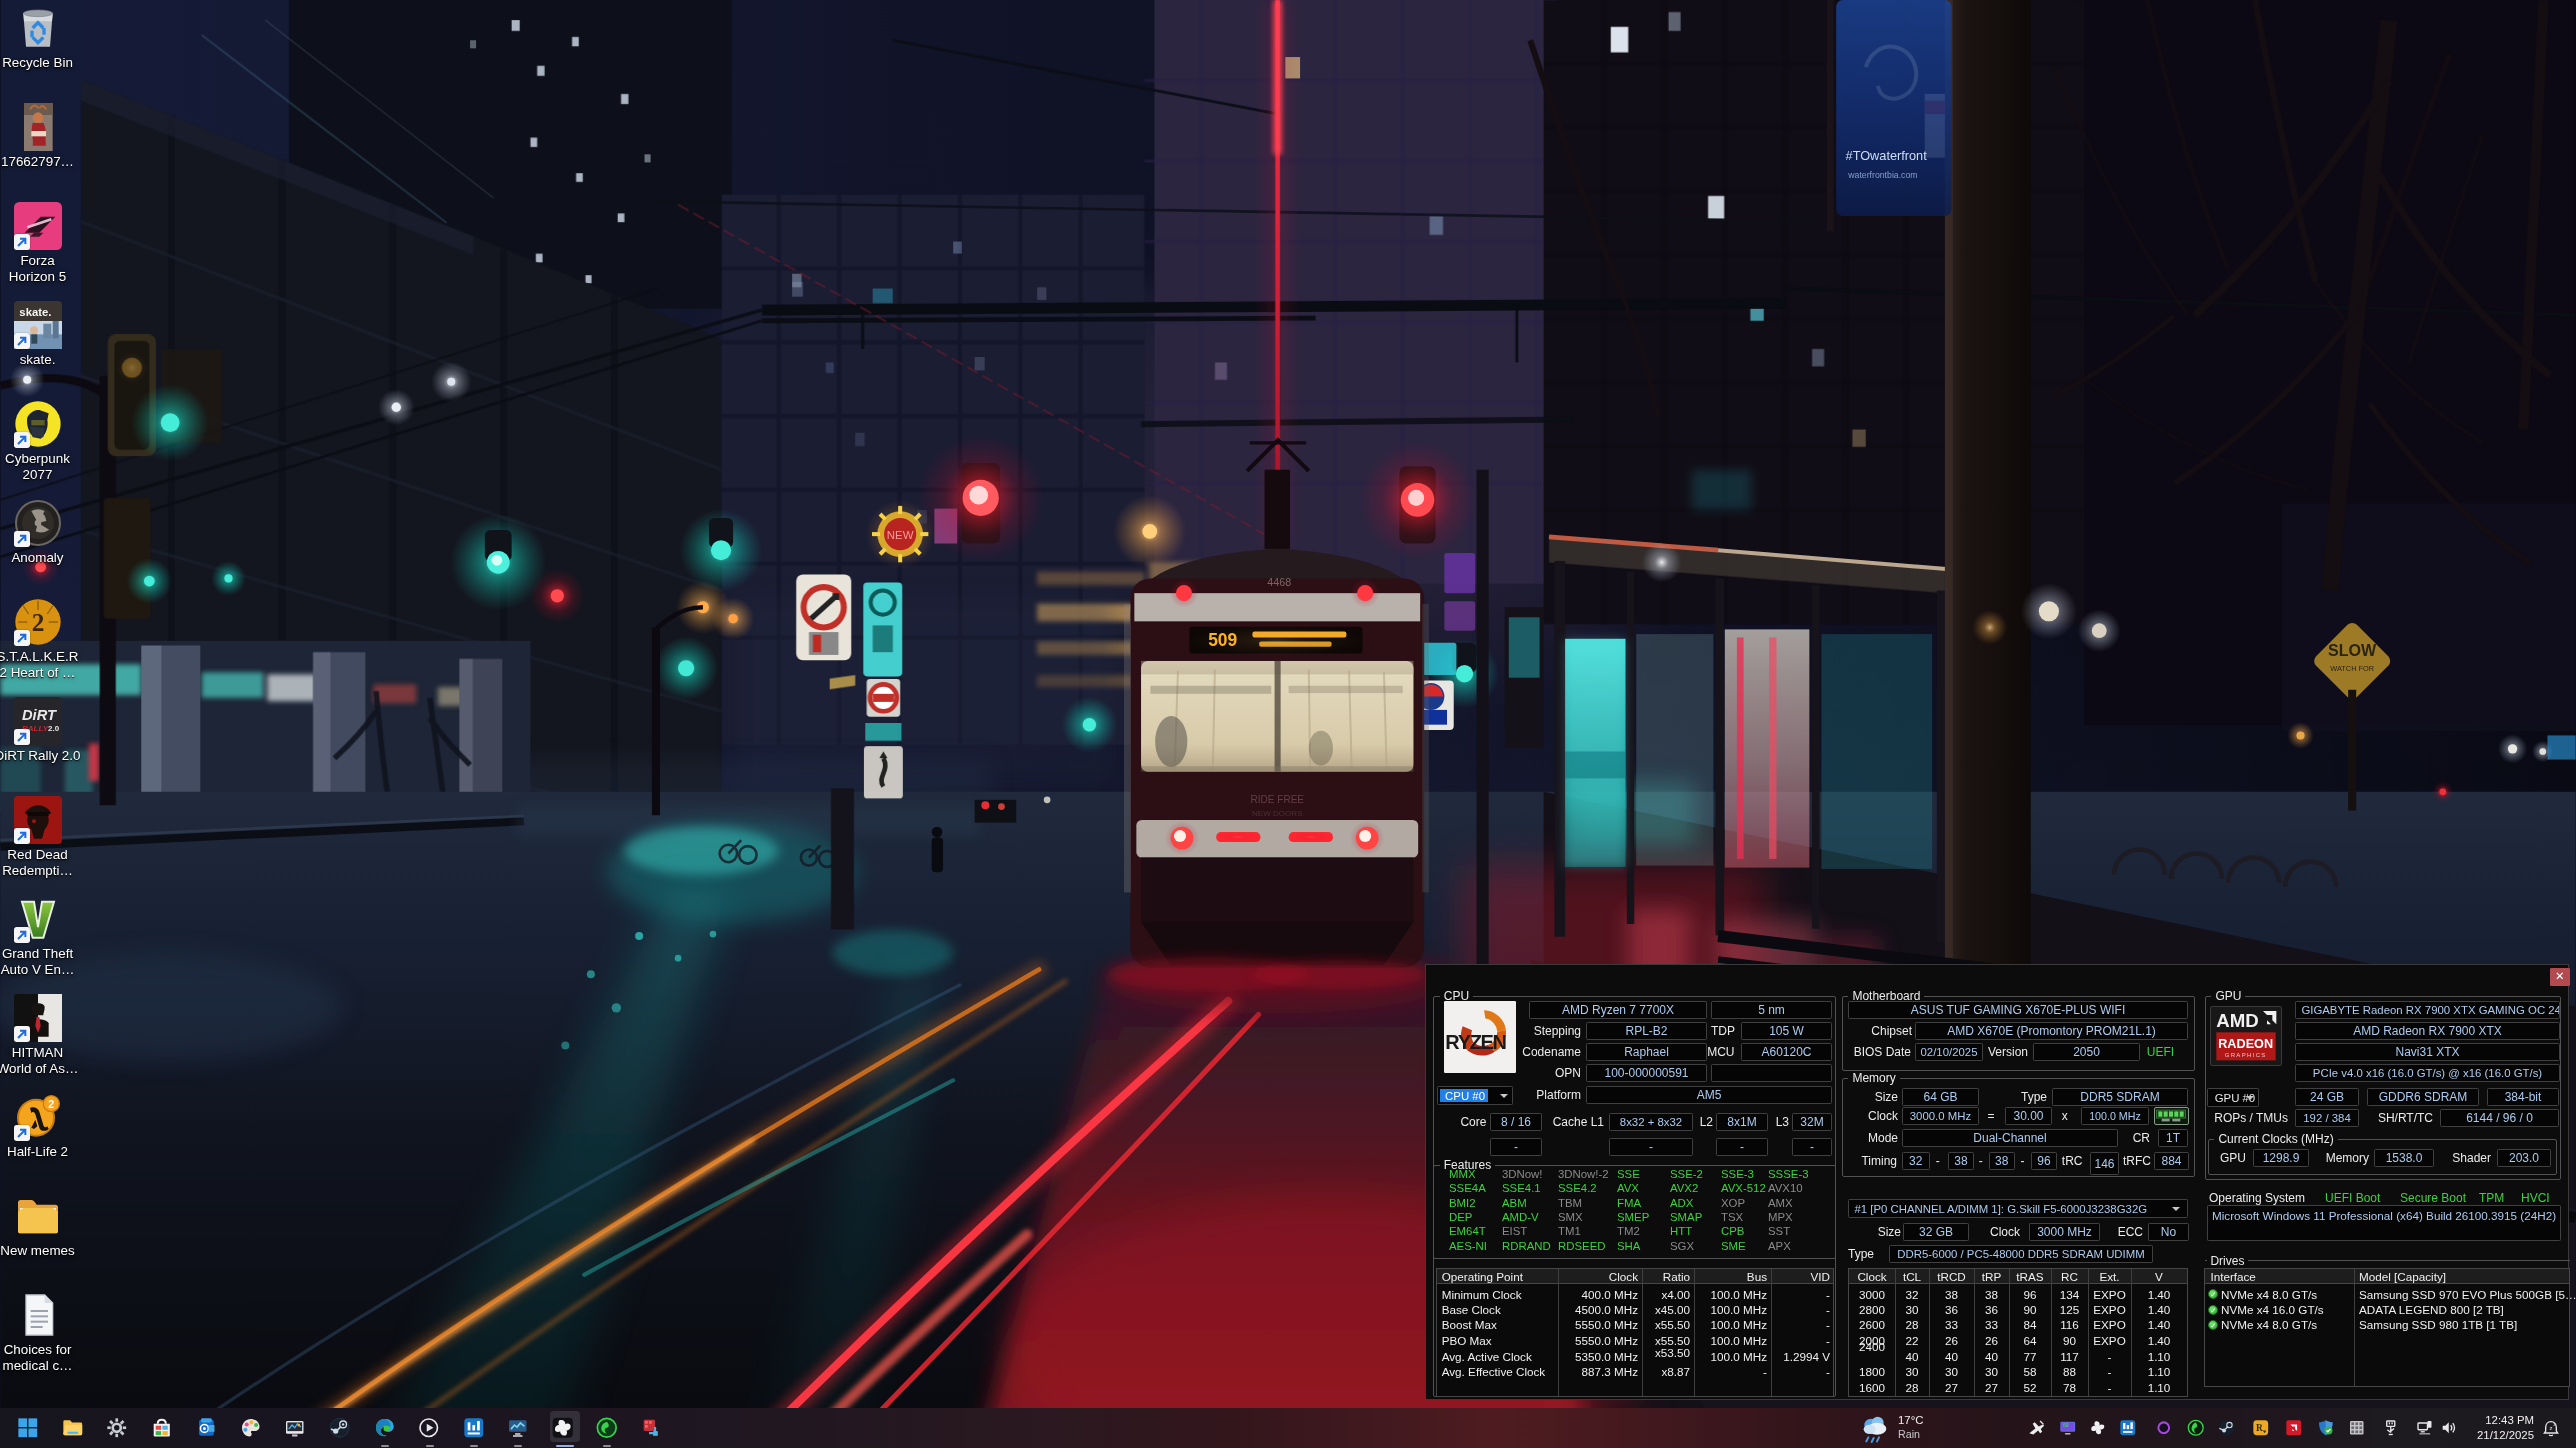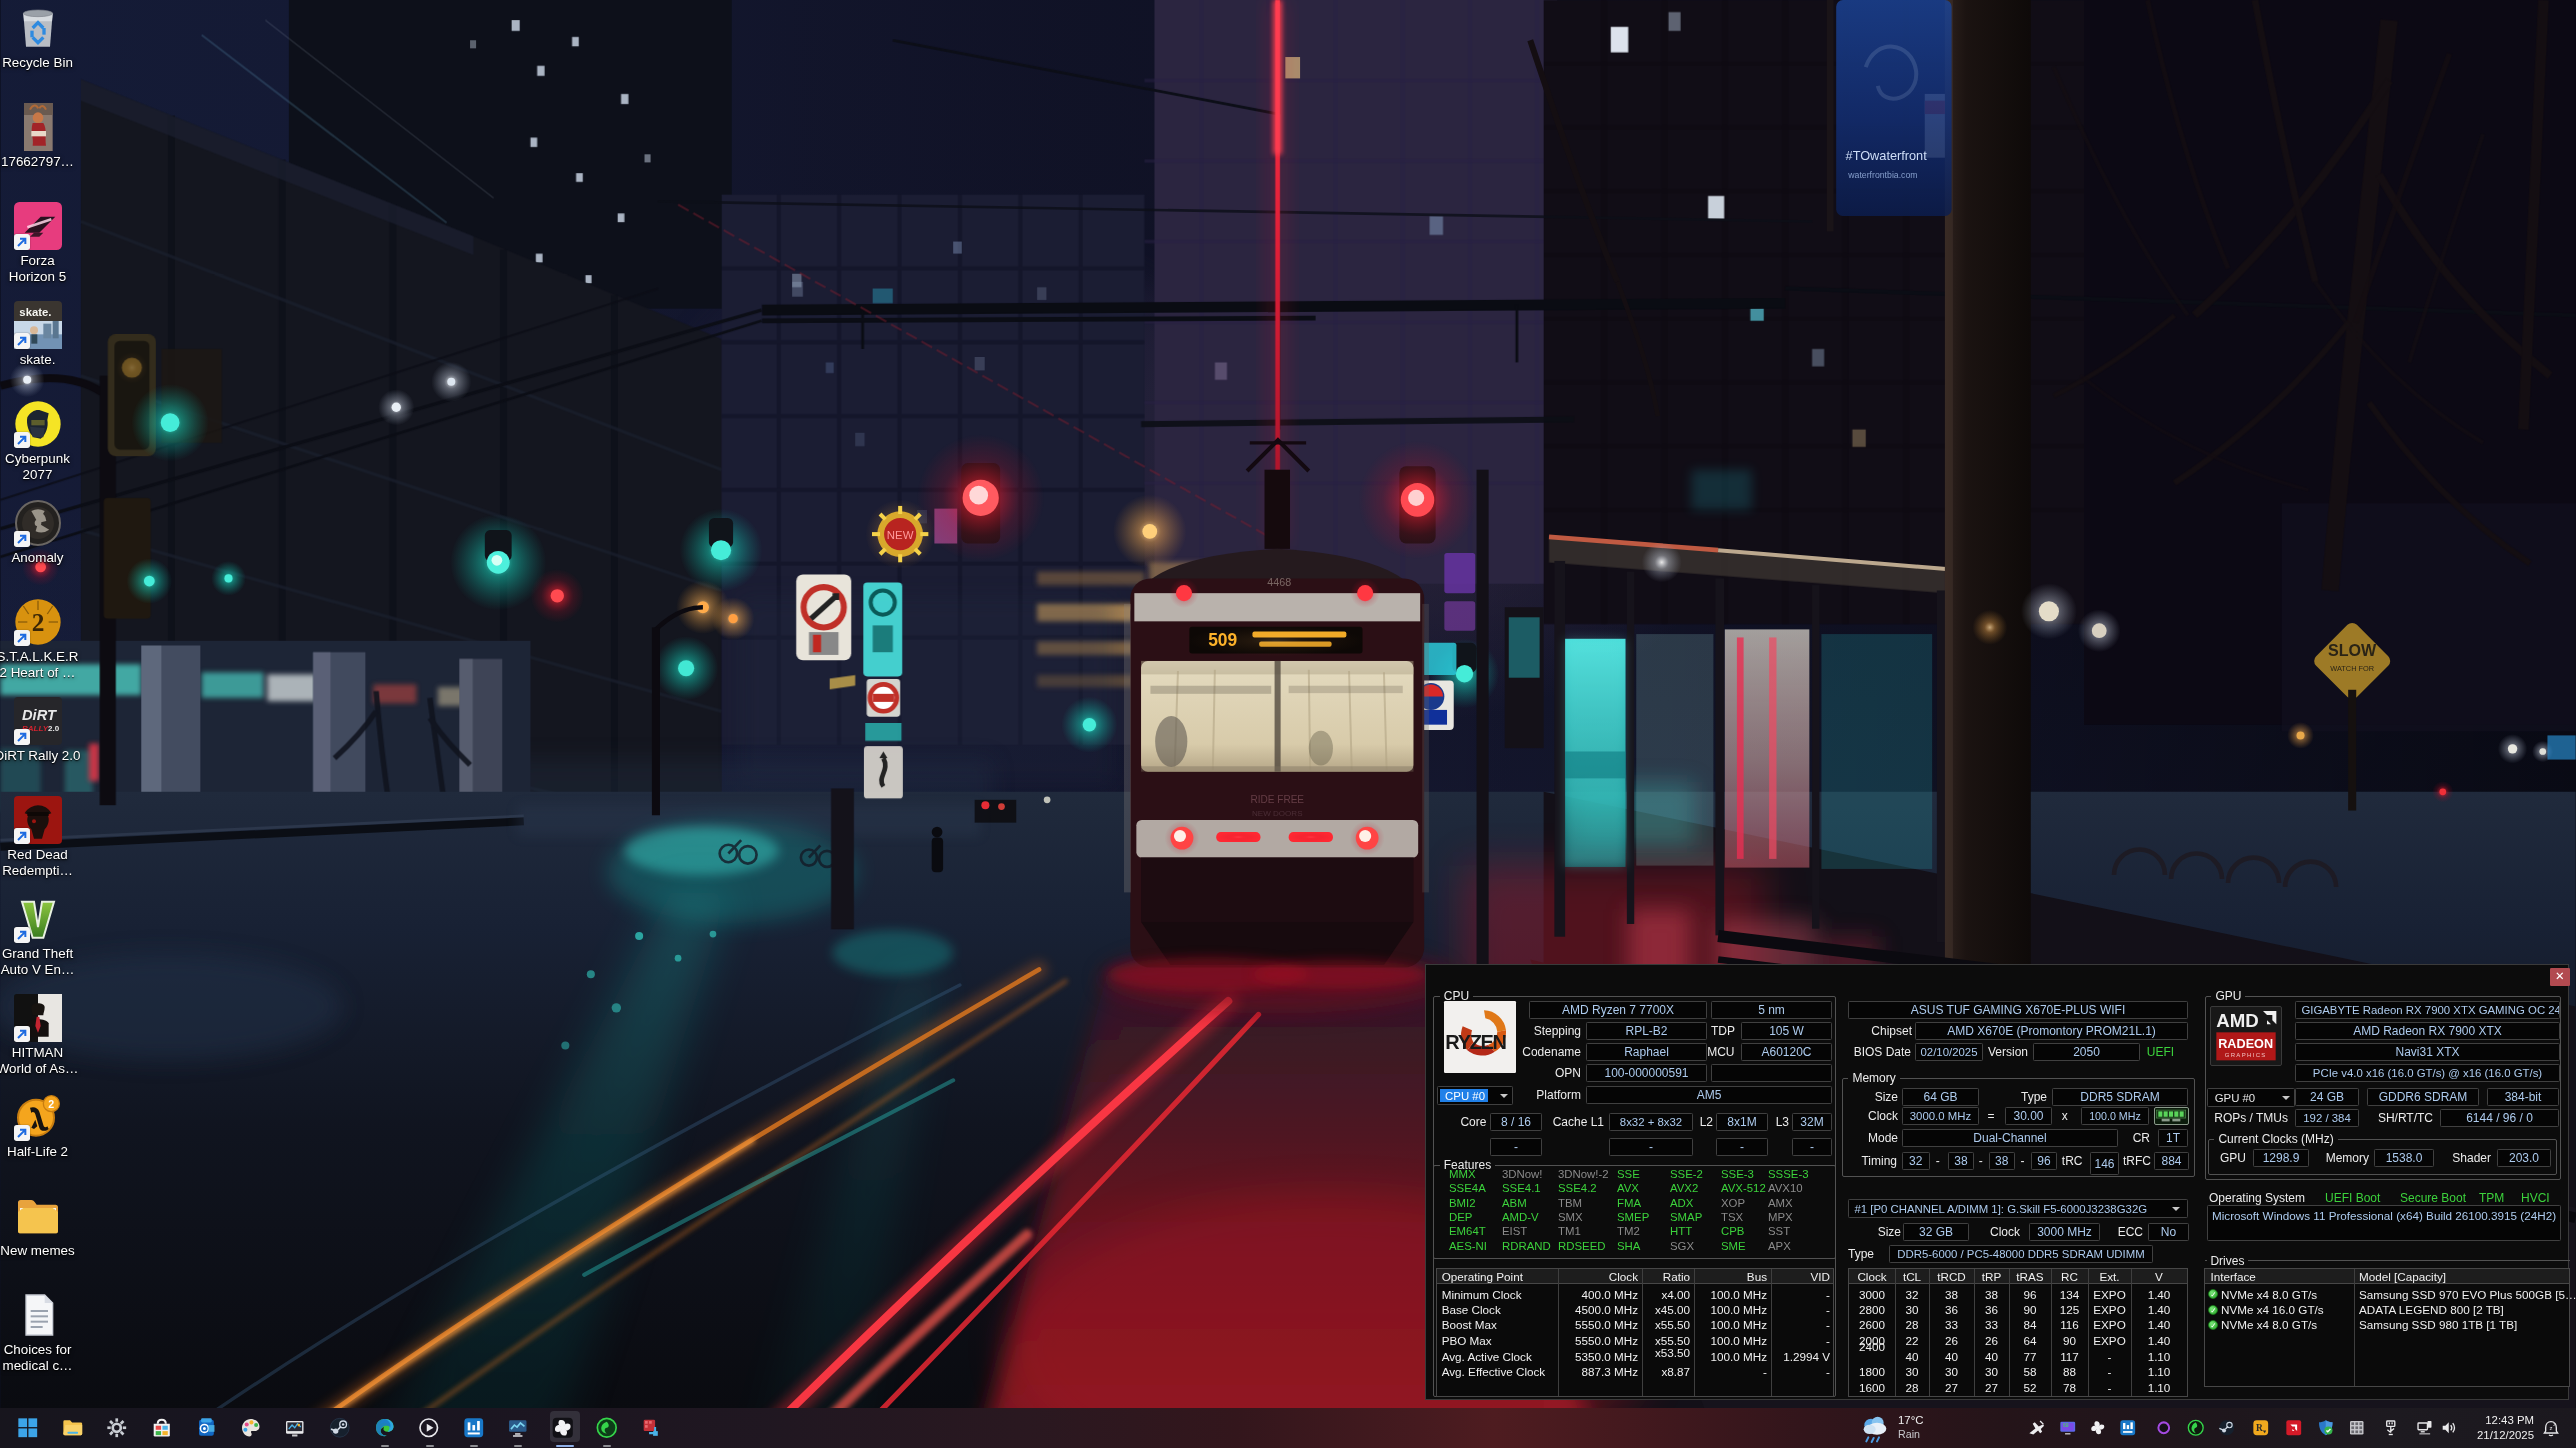--- a/index.html
+++ b/index.html
@@ -978,20 +978,23 @@
         <div class="tc" style="left:4.7px;top:80px;width:114px">Avg. Active Clock</div>
         <div class="tc tr" style="left:124px;top:80px;width:77px">5350.0 MHz</div>
         <div class="tc tr" style="left:207px;top:76px;width:46px">x53.50</div>
         <div class="tc tr" style="left:260px;top:80px;width:70px">100.0 MHz</div>
         <div class="tc tr" style="left:336px;top:80px;width:57px">1.2994 V</div>
         <div class="tc" style="left:4.7px;top:95px;width:114px">Avg. Effective Clock</div>
         <div class="tc tr" style="left:124px;top:95px;width:77px">887.3 MHz</div>
         <div class="tc tr" style="left:207px;top:95px;width:46px">x8.87</div>
         <div class="tc tr" style="left:260px;top:95px;width:70px">-</div>
         <div class="tc tr" style="left:336px;top:95px;width:57px">-</div>
+      </div>
+      <div class="grp" style="left:416px;top:31px;width:353px;height:75px">
+        <b>Motherboard</b>
       </div>
       <div class="w" style="left:422px;top:36px;width:340px;height:17.5px">ASUS TUF GAMING X670E-PLUS WIFI</div>
       <div class="l" style="left:422px;top:57px;width:64px">Chipset</div>
       <div class="w" style="left:489px;top:57px;width:273px;height:17.5px">AMD X670E (Promontory PROM21L.1)</div>
       <div class="l" style="left:416px;top:78px;width:69px">BIOS Date</div>
       <div class="w" style="left:489px;top:78px;width:68px;height:17.5px;font-size:11.4px">02/10/2025</div>
       <div class="l" style="left:562px;top:78px;width:40px">Version</div>
       <div class="w" style="left:607px;top:78px;width:107px;height:17.5px">2050</div>
       <div class="l lc" style="left:717px;top:78px;width:35px">
         <span class="g">UEFI</span>
@@ -1129,21 +1132,21 @@
           <path d="M78,6 L98,6 L98,26 L92,20 L92,12 L84,12 Z" fill="#f0f0f0"></path>
           <path d="M84,20 L90,26 L84,26 Z" fill="#f0f0f0"></path>
           <rect x="8" y="38" width="89" height="42" fill="#b01818"></rect>
           <text x="52" y="62" font-size="19" font-weight="bold" fill="#fff" text-anchor="middle" font-family="Liberation Sans">RADEON</text>
           <text x="52" y="75" font-size="9" fill="#f0c0c0" text-anchor="middle" font-family="Liberation Sans" letter-spacing="2">GRAPHICS</text>
         </svg></div>
       <div class="w wl" style="left:869px;top:36px;width:265px;height:17.5px;font-size:11.4px">GIGABYTE Radeon RX 7900 XTX GAMING OC 24G (G</div>
       <div class="w" style="left:869px;top:57px;width:265px;height:17.5px">AMD Radeon RX 7900 XTX</div>
       <div class="w" style="left:869px;top:78px;width:265px;height:17.5px">Navi31 XTX</div>
       <div class="w" style="left:869px;top:99px;width:265px;height:17.5px;font-size:11.4px">PCIe v4.0 x16 (16.0 GT/s) @ x16 (16.0 GT/s)</div>
-      <div class="dd" style="left:781px;top:123px;width:88px">
+      <div class="dd" style="left:781px;top:123px;width:52px">
         <div class="sel" style="width:47px;background:transparent;color:#e8e8e8">GPU #0</div>
         <div class="ar"></div>
       </div>
       <div class="w" style="left:869px;top:123px;width:64px;height:17.5px">24 GB</div>
       <div class="w" style="left:941px;top:123px;width:112px;height:17.5px">GDDR6 SDRAM</div>
       <div class="w" style="left:1061px;top:123px;width:72px;height:17.5px">384-bit</div>
       <div class="l" style="left:784px;top:144px;width:78px">ROPs / TMUs</div>
       <div class="w" style="left:869px;top:144px;width:64px;height:17.5px;font-size:11.4px">192 / 384</div>
       <div class="l" style="left:942px;top:144px;width:65px">SH/RT/TC</div>
       <div class="w" style="left:1014px;top:144px;width:119px;height:17.5px">6144 / 96 / 0</div>

